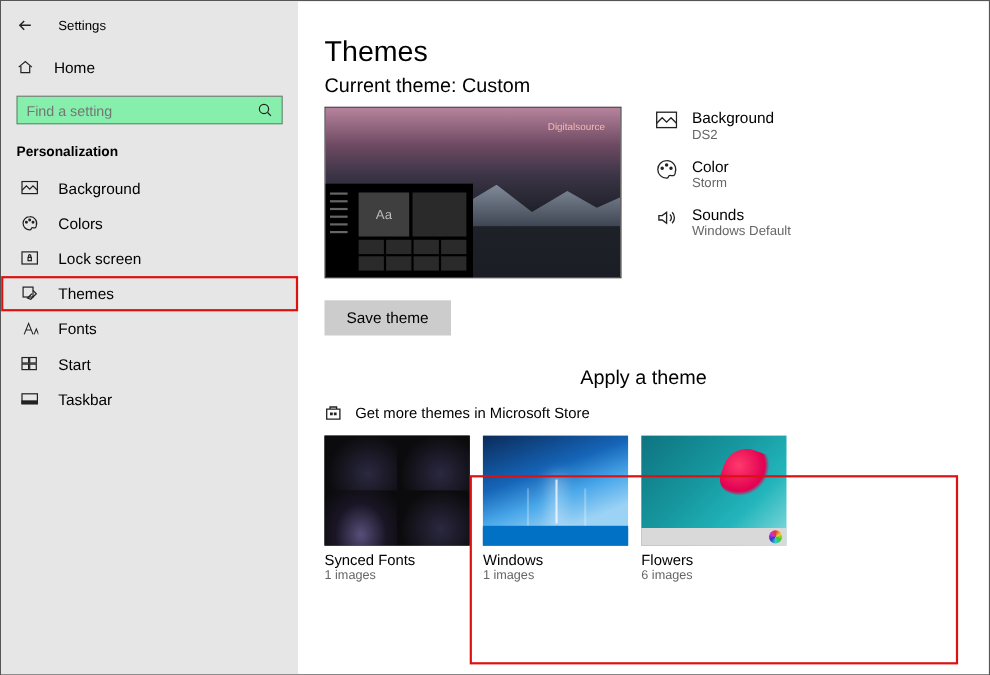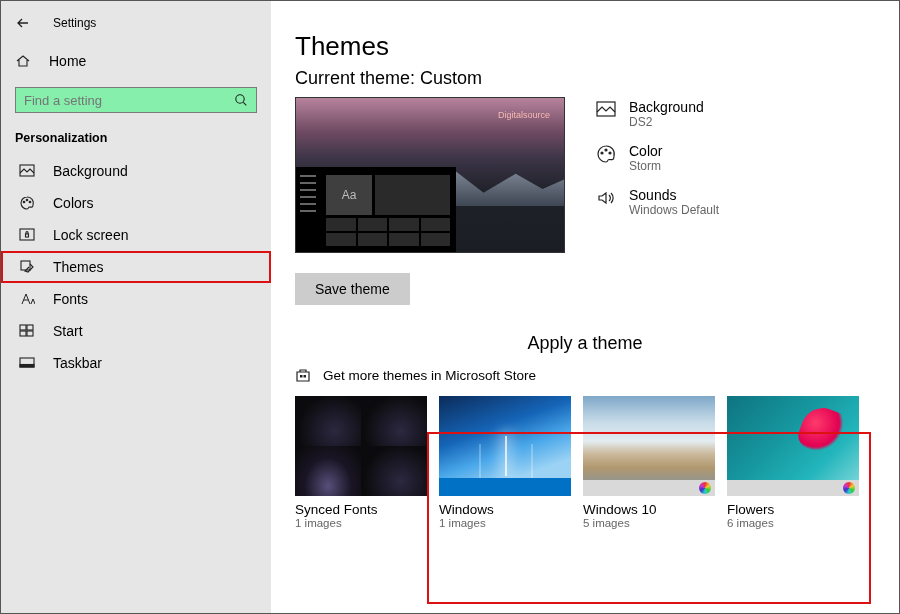--- a/index.html
+++ b/index.html
@@ -24,21 +24,21 @@
 
 .main { flex:1; padding: 30px 24px 0 24px; overflow:hidden; }
 h1.page-title { font-size: 26px; font-weight: 300; margin-bottom: 6px; }
 .subheading { font-size: 18px; font-weight: 400; margin-bottom: 8px; }
 .theme-row { display:flex; gap: 30px; }
 
 
 .preview { width: 270px; height: 156px; background: linear-gradient(180deg, #b7839c 0%, #6e4a62 22%, #3b3446 40%, #20222a 60%, #1a1d23 100%); position:relative; border:1px solid #333; }
 .mountains { position:absolute; bottom:46px; left:0; right:0; height:38px; background: linear-gradient(180deg,#818a98 0%, #3e4654 100%); clip-path: polygon(0 80%, 10% 20%, 22% 60%, 35% 5%, 45% 55%, 58% 0%, 70% 65%, 82% 15%, 92% 55%, 100% 30%, 100% 100%, 0 100%); }
 .watermark { position:absolute; top:12px; right:14px; font-size:9px; color:#f7b9b0; }
-.start-overlay { position:absolute; bottom:0; left:0; width: 160px; height: 85px; background:#000; display:flex; }
+.start-overlay { position:absolute; bottom:0; left:0; width: 134px; height: 85px; background:#000; display:flex; }
 .tiles-left { width: 24px; padding:8px 4px; display:flex; flex-direction:column; gap:5px;}
 .tiles-left div { height:2px; background:#666; }
 .tiles-right { flex:1; padding: 8px 6px 6px 6px; display:grid; grid-template-columns: 46px 1fr; grid-template-rows: 40px 1fr; gap:3px; }
 .tile-big { grid-column:1; grid-row:1; background:#3f3f3f; display:flex; align-items:center; justify-content:center; color:#bbb; font-size:12px; }
 .tile-grid { grid-column:1/3; grid-row:2; display:grid; grid-template-columns:repeat(4,1fr); grid-template-rows:repeat(2,1fr); gap:2px;}
 .tile-grid div { background:#2a2a2a; }
 .tile-r { grid-column:2; grid-row:1; background:#2a2a2a;}
 
 
 .props { display:flex; flex-direction:column; gap: 14px; padding-top:2px;}
@@ -283,29 +283,20 @@
      <div class="theme-card">
        <div class="thumb windows">
             <div class="bottom-strip" style="background:#0071c5">
               <div class="rainbow"></div>
             </div>
           </div>
        <div class="card-name">Windows</div>
        <div class="card-count">1 images</div>
      </div>
      <div class="theme-card">
-       <div class="thumb win10">
-            <div class="bottom-strip">
-              <div class="rainbow"></div>
-            </div>
-          </div>
-       <div class="card-name">Windows 10</div>
-       <div class="card-count">5 images</div>
-     </div>
-     <div class="theme-card">
        <div class="thumb flowers">
             <div class="bottom-strip">
               <div class="rainbow"></div>
             </div>
           </div>
        <div class="card-name">Flowers</div>
        <div class="card-count">6 images</div>
      </div>
    </div>
  </main>

